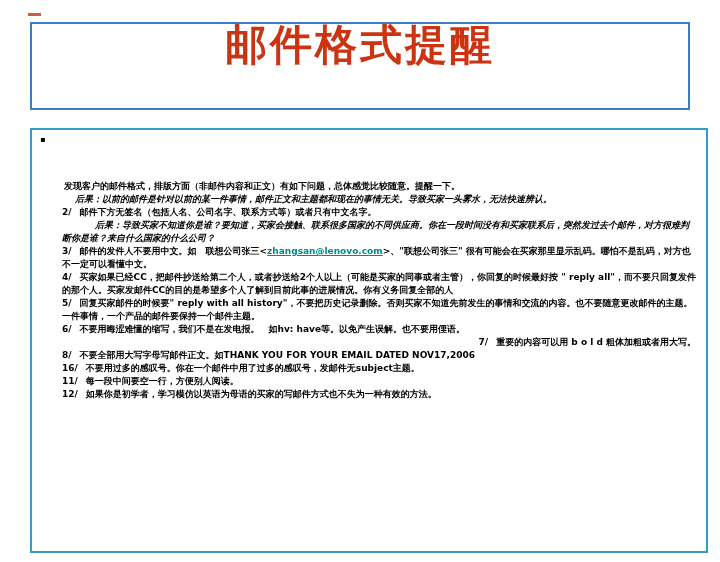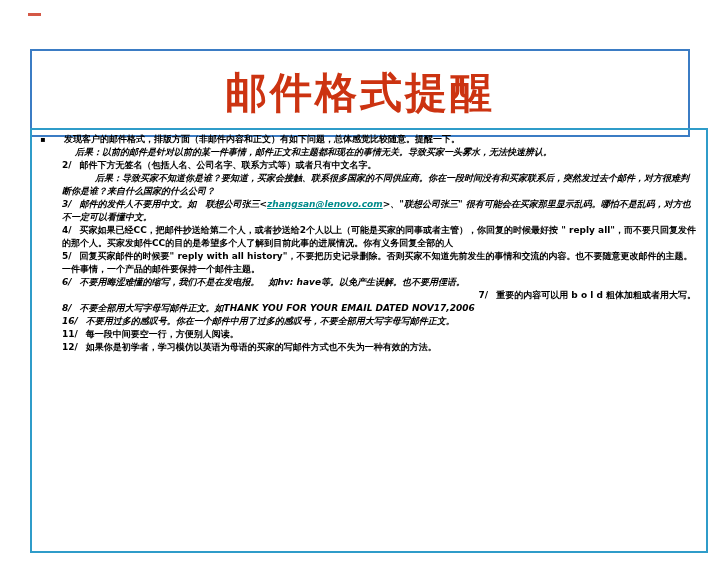--- a/index.html
+++ b/index.html
@@ -10,45 +10,45 @@
     font-family:"DejaVu Sans","Liberation Sans",sans-serif;
     overflow:hidden;
   }
   .red-dash{
     position:absolute;left:28px;top:13px;width:13px;height:3px;
     background:#cc3b26;opacity:.85;
   }
   .title-box{
     position:absolute;left:30px;top:22px;width:660px;height:88px;
     border:2px solid #3b7cc4;box-sizing:border-box;
-    display:flex;align-items:center;justify-content:center;margin-top:27px;
+    display:flex;align-items:flex-start;justify-content:center;
   }
   .title{
     margin:0;
     font-family:"DejaVu Serif","Liberation Serif",serif;
     font-size:42px;font-weight:bold;color:#cc3311;
     letter-spacing:3px;line-height:1;
   }
   .content-box{
     position:absolute;left:30px;top:128px;width:678px;height:425px;
     border:2px solid #2f9cc9;box-sizing:border-box;
     padding:3px 10px 3px 8px;
     color:#000;font-size:9px;font-weight:bold;line-height:13px;
   }
   .intro{display:flex;margin:0;}
   .bullet{width:24px;flex:0 0 24px;font-size:8px;line-height:13px;}
-  .intro-text{flex:1;}
+  .intro-text{flex:1;margin-top:47px;}
   p.item{margin:0 0 0 22px;padding:0;}
   p.cons1{margin:0 0 0 35px;padding:0;font-style:italic;}
   p.cons2{margin:0 0 0 22px;text-indent:33px;padding:0;font-style:italic;}
   p.cons2 .noindent{text-indent:0;}
   .num{margin-right:8px;}
   .email-link{color:#008b8b;text-decoration:underline;cursor:pointer;}
   .g24{margin-top:24px;} .g6{margin-top:6px;} .g7{margin-top:7px;}
-  .g12{margin-top:12px;font-style:italic;} .g14{margin-top:14px;} .g18{margin-top:18px;}
+  .g12{margin-top:12px;} .g14{margin-top:14px;} .g18{margin-top:18px;}
   .g16{margin-top:16px;text-align:right;} .g4{margin-top:4px;}
 </style>
 </head>
 <body>
 
 <div class="slide">
 
   <div class="red-dash"></div>
 
   <div class="title-box">
@@ -75,20 +75,20 @@
 
     <p class="item g18"><span class="num">5/</span><span>回复买家邮件的时候要" reply with all history"，不要把历史记录删除。否则买家不知道先前发生的事情和交流的内容。也不要随意更改邮件的主题。一件事情，一个产品的邮件要保持一个邮件主题。</span></p>
 
     <p class="item g12"><span class="num">6/</span><span>不要用晦涩难懂的缩写，我们不是在发电报。　如hv: have等。以免产生误解。也不要用俚语。</span></p>
 
     <p class="item g16"><span class="num">7/</span><span>重要的内容可以用 b o l d 粗体加粗或者用大写。</span></p>
 
     <p class="item g12"><span class="num">8/</span><span>不要全部用大写字母写邮件正文。如THANK YOU FOR YOUR EMAIL DATED NOV17,2006</span></p>
 
 
-    <p class="item g12"><span class="num">16/</span><span>不要用过多的感叹号。你在一个邮件中用了过多的感叹号，不要全部用大写字母写邮件正文。</span></p>
+    <p class="item g12"><span class="num">16/</span><span>不要用过多的感叹号。你在一个邮件中用了过多的感叹号，发邮件无subject主题。</span></p>
 
     <p class="item g6"><span class="num">11/</span><span>每一段中间要空一行，方便别人阅读。</span></p>
 
     <p class="item g4"><span class="num">12/</span><span>如果你是初学者，学习模仿以英语为母语的买家的写邮件方式也不失为一种有效的方法。</span></p>
 
   </div>
 </div>
 
 </body></html>

